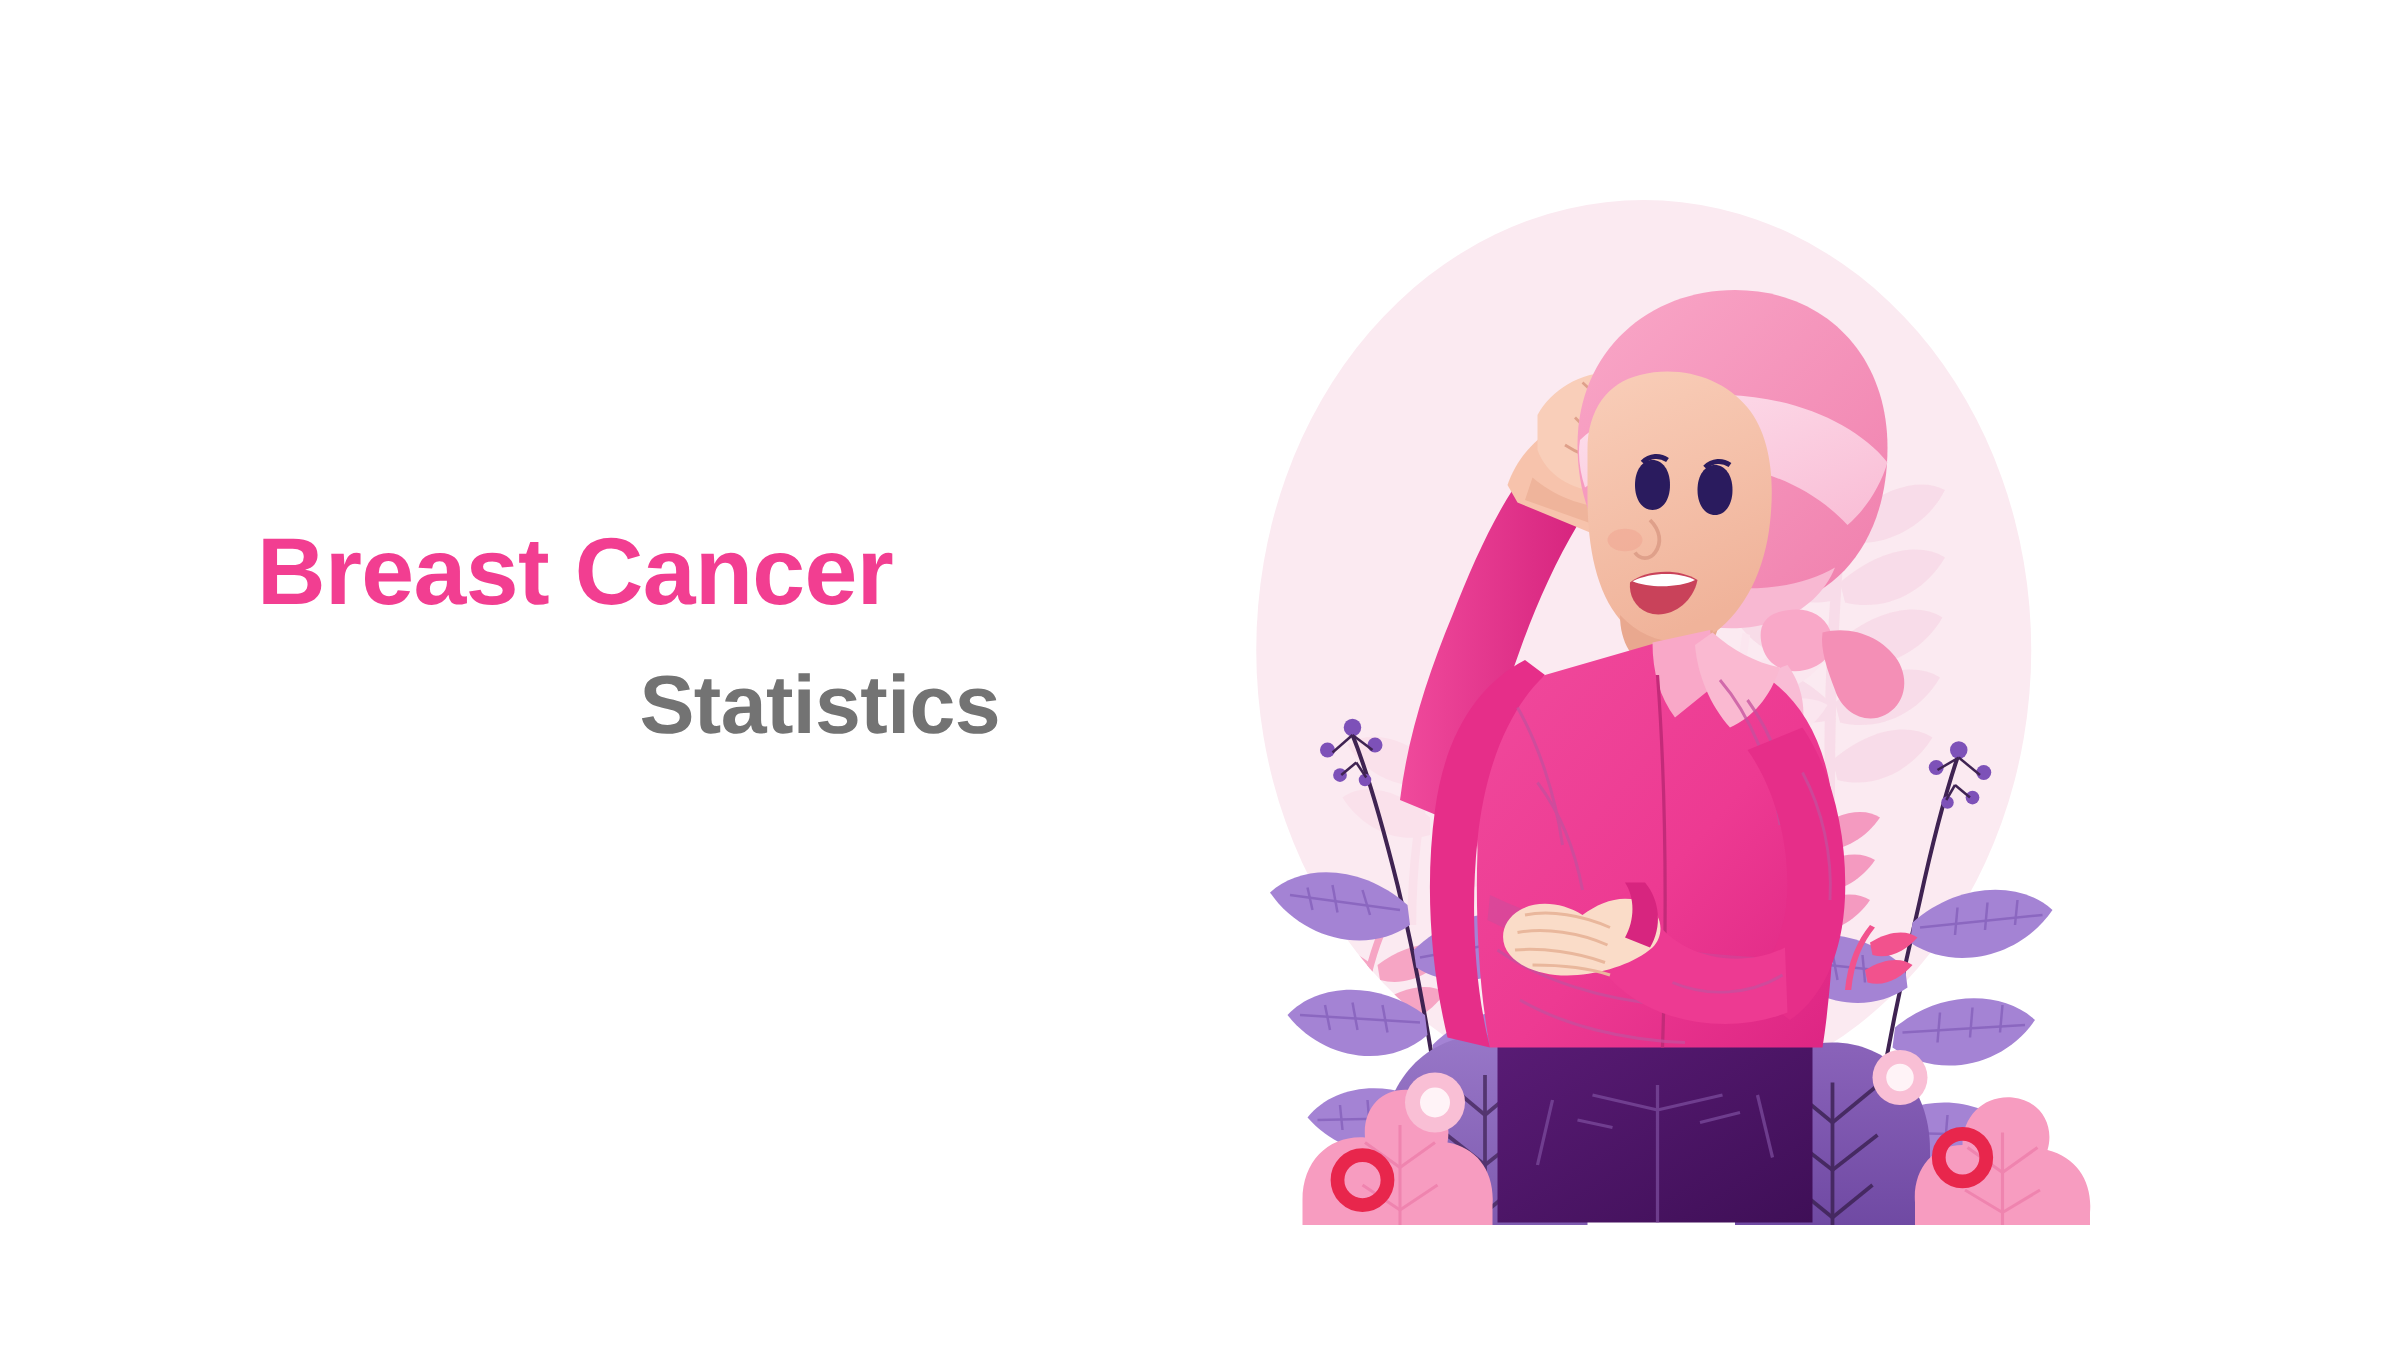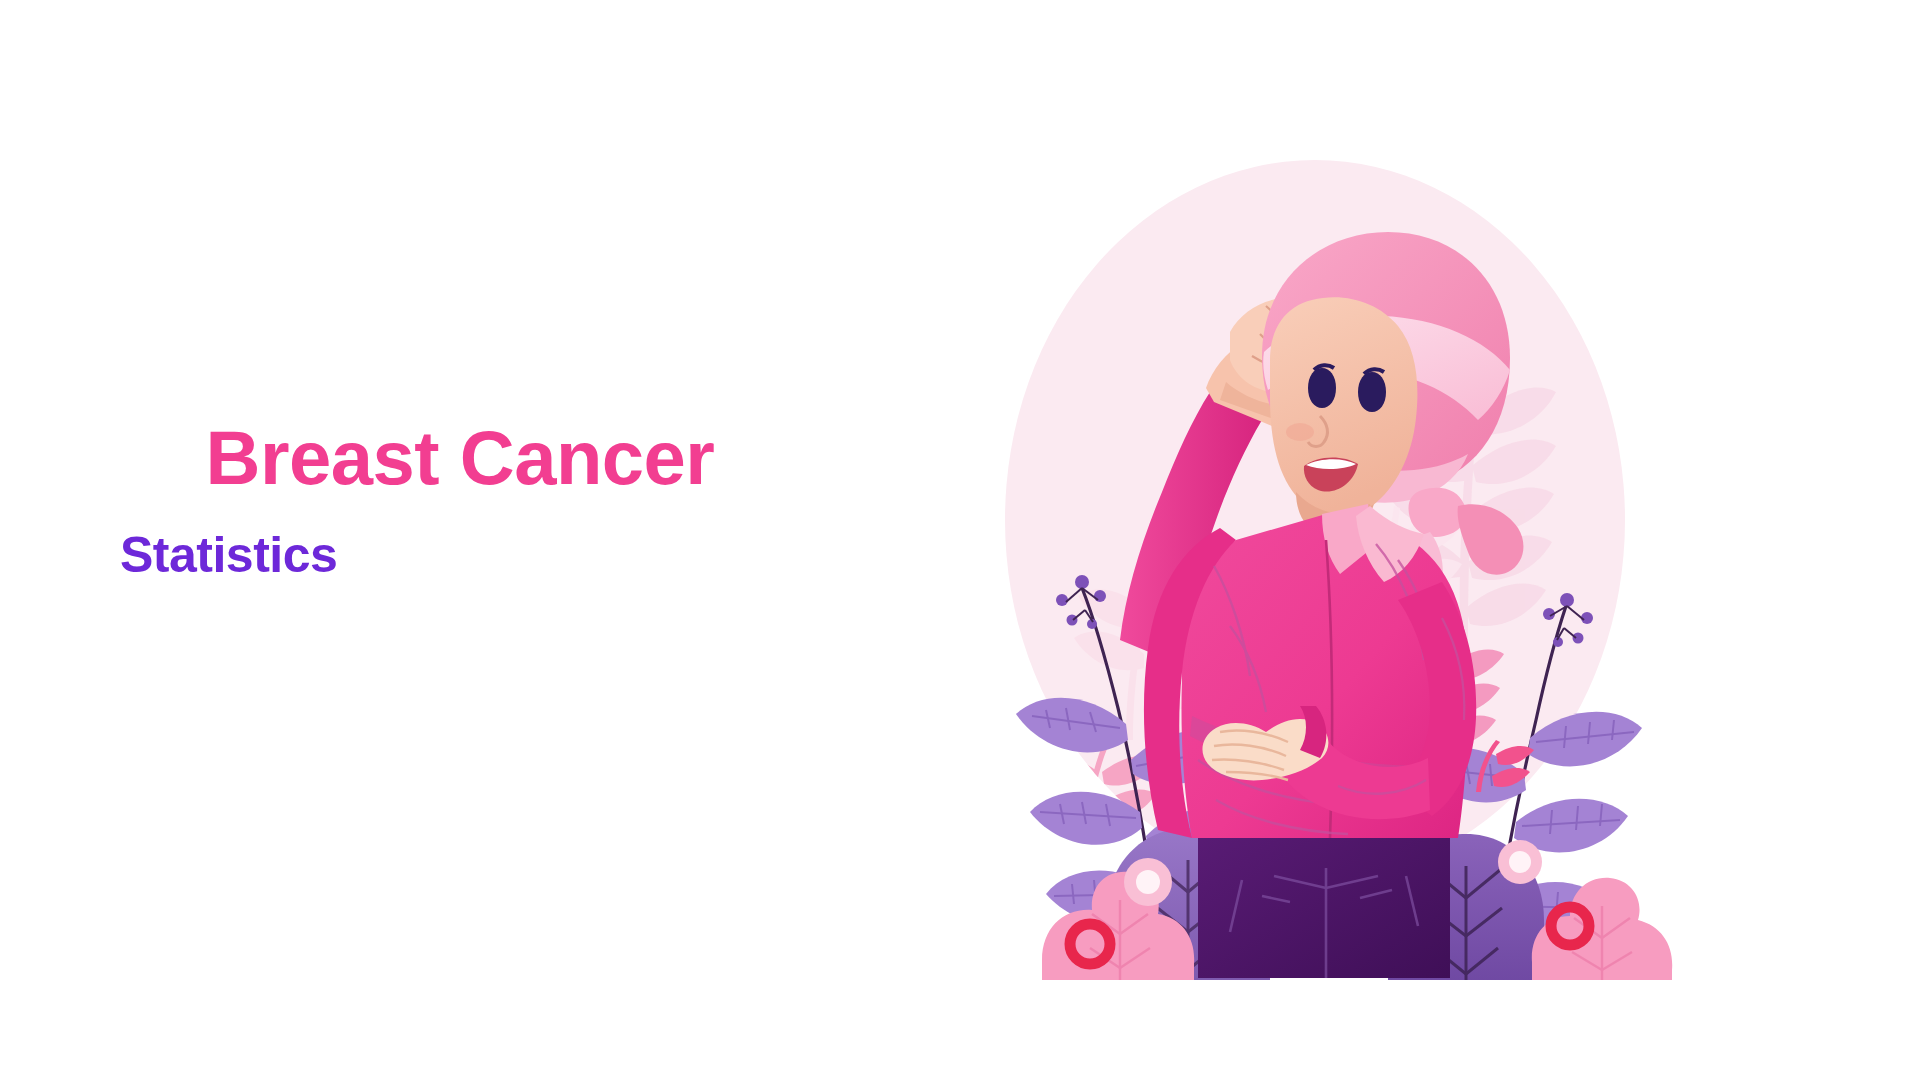--- a/index.html
+++ b/index.html
@@ -35,25 +35,25 @@
     line-height: 1.0;
     letter-spacing: -0.5px;
     color: #F23E91;
     text-align: center;
     white-space: nowrap;
     margin: 0 0 34px 0;
   }
   #title-line-2 {
     font-family: "Liberation Sans", sans-serif;
     font-weight: bold;
-    font-size: 50px;
+    font-size: 66px;
     line-height: 1.0;
     letter-spacing: -0.5px;
-    color: #6d28d9;
-    text-align: left;
+    color: #737373;
+    text-align: right;
     white-space: nowrap;
     margin: 0;
   }
 
   
   #illustration {
     position: absolute;
     left: 930px;
     top: 120px;
     width: 790px;

